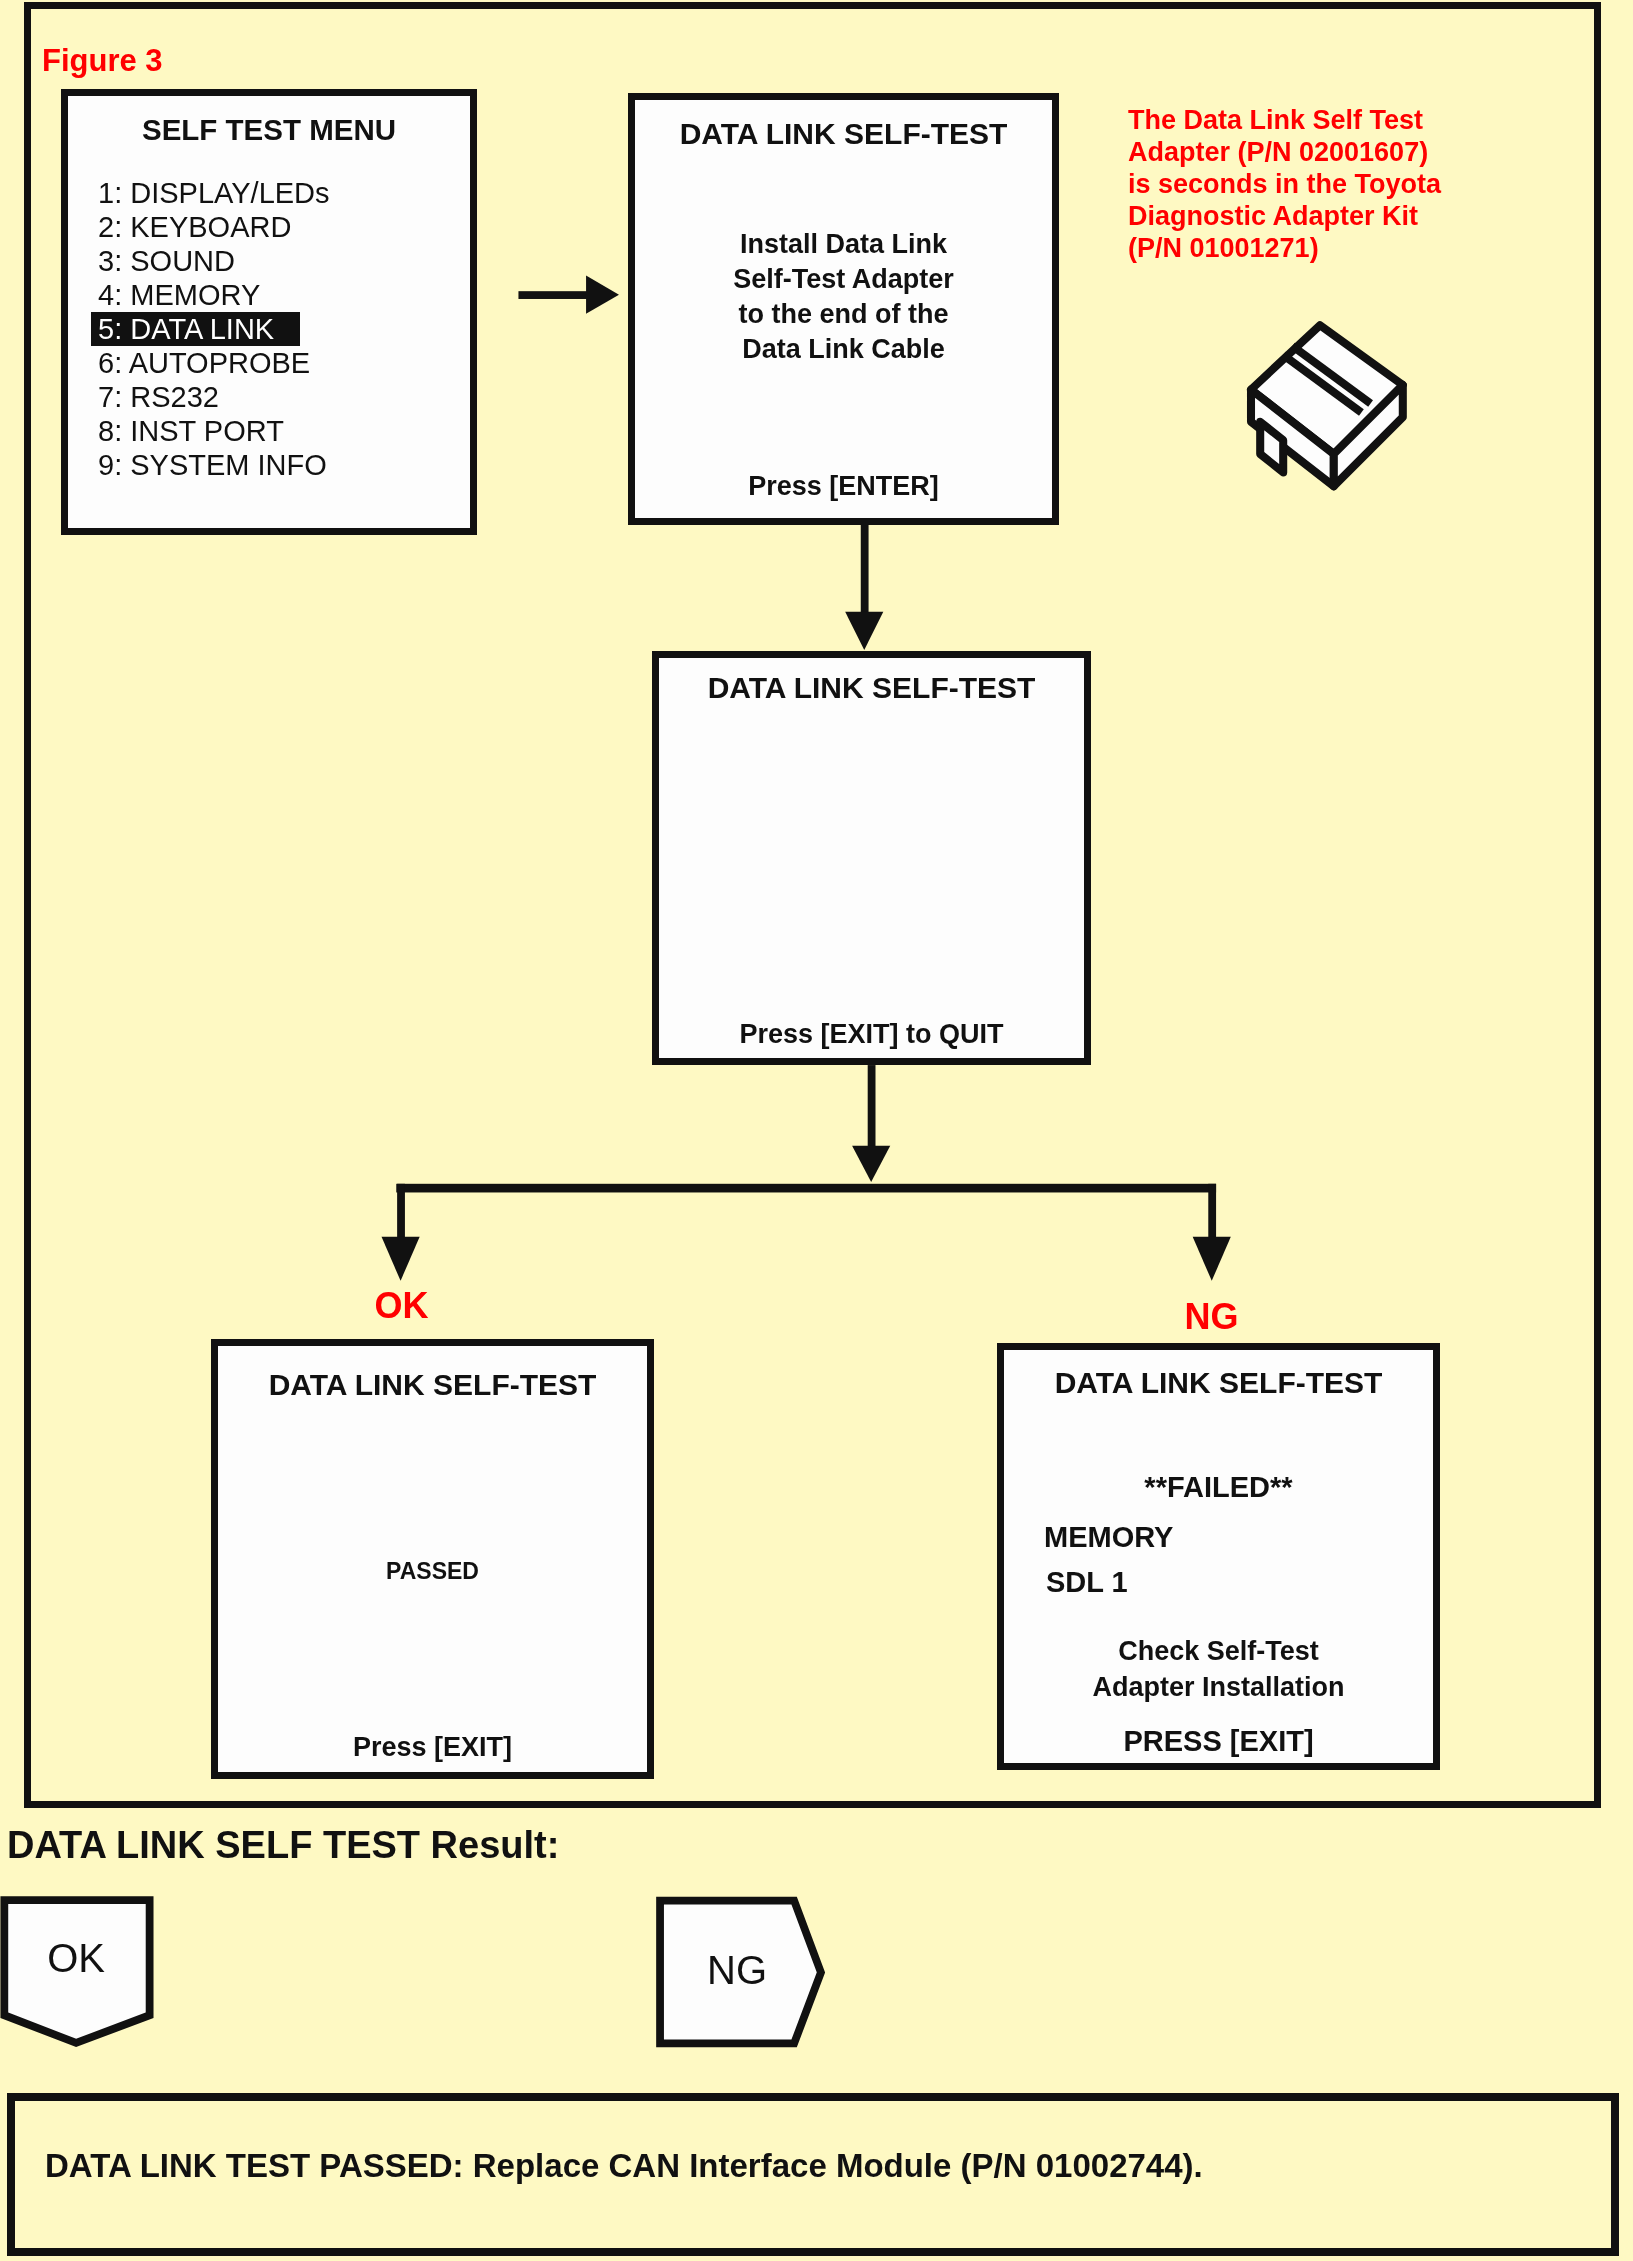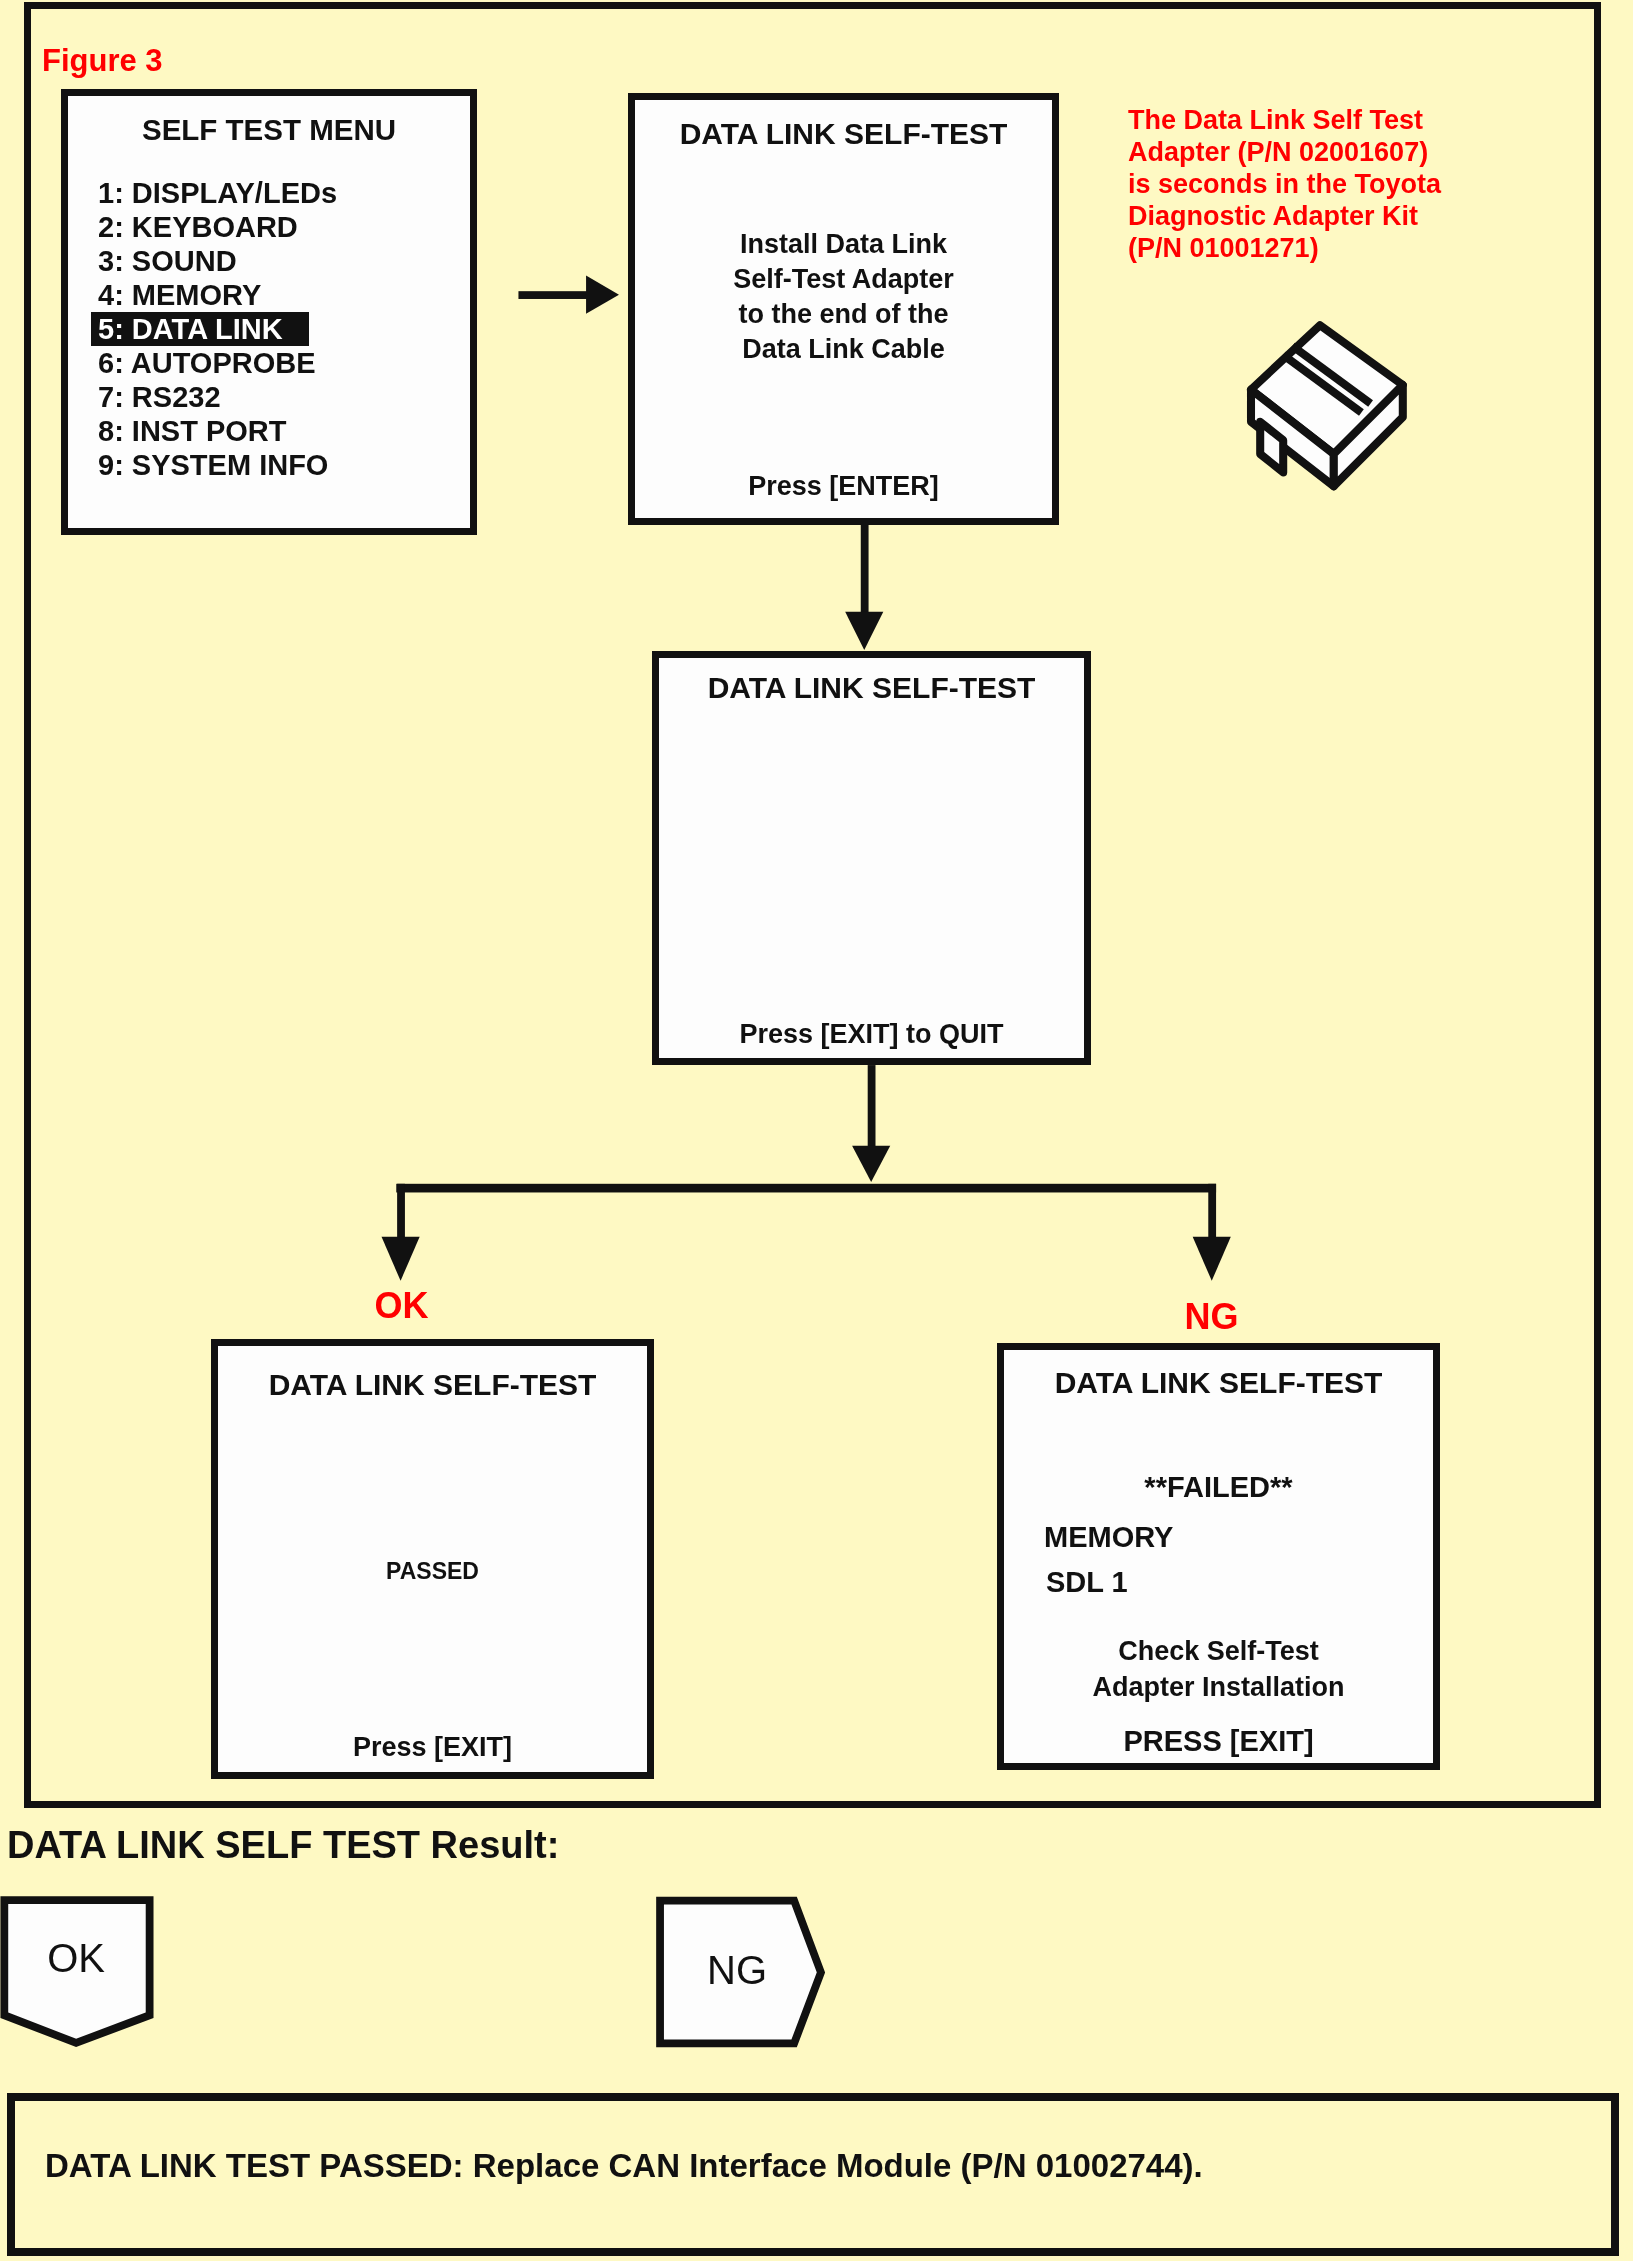--- a/index.html
+++ b/index.html
@@ -16,21 +16,21 @@
   .outer{left:24px; top:1.7px; width:1577px; height:1806px; border:7.8px solid #111; box-sizing:border-box;}
 
   .fig-label{left:42px; top:43px; font-size:31px; font-weight:bold; color:#FF0000;}
 
   
   .fbox{border:7px solid #111; box-sizing:border-box; background:#fdfdfd;}
 
   
   .menu{left:61px; top:89px; width:416px; height:446px;}
   .menu-title{top:16.5px; font-size:29.5px;}
-  .menu-items{top:80px; left:30px; right:8.7px; font-size:29px; font-weight:bold; line-height:34px;}
+  .menu-items{top:80px; left:30px; right:8.7px; font-size:29px; font-weight:normal; line-height:34px;}
   .menu-item{height:34px; white-space:nowrap;}
   .hl{background:#111; color:#fff; padding:0.9px 26px 0.9px 7px; margin-left:-7px;}
 
   
   .boxA{left:628px; top:93px; width:431px; height:432px;}
   .boxA .title{top:17.3px; font-size:30px;}
   .boxA .body{top:127px; font-size:27px; line-height:35px;}
   .boxA .footer{top:371px; font-size:27px;}
 
   

